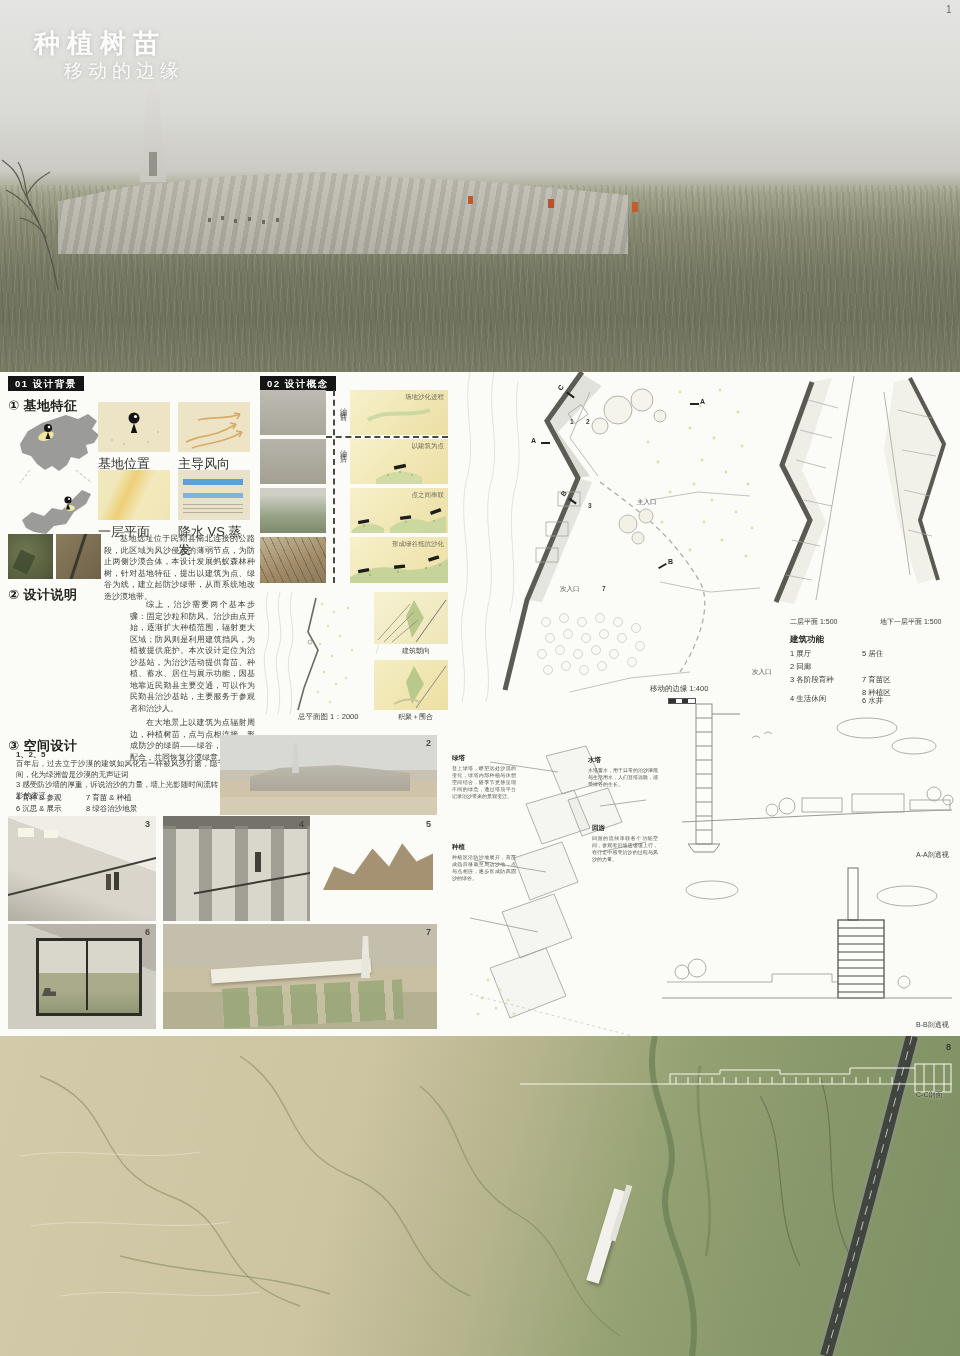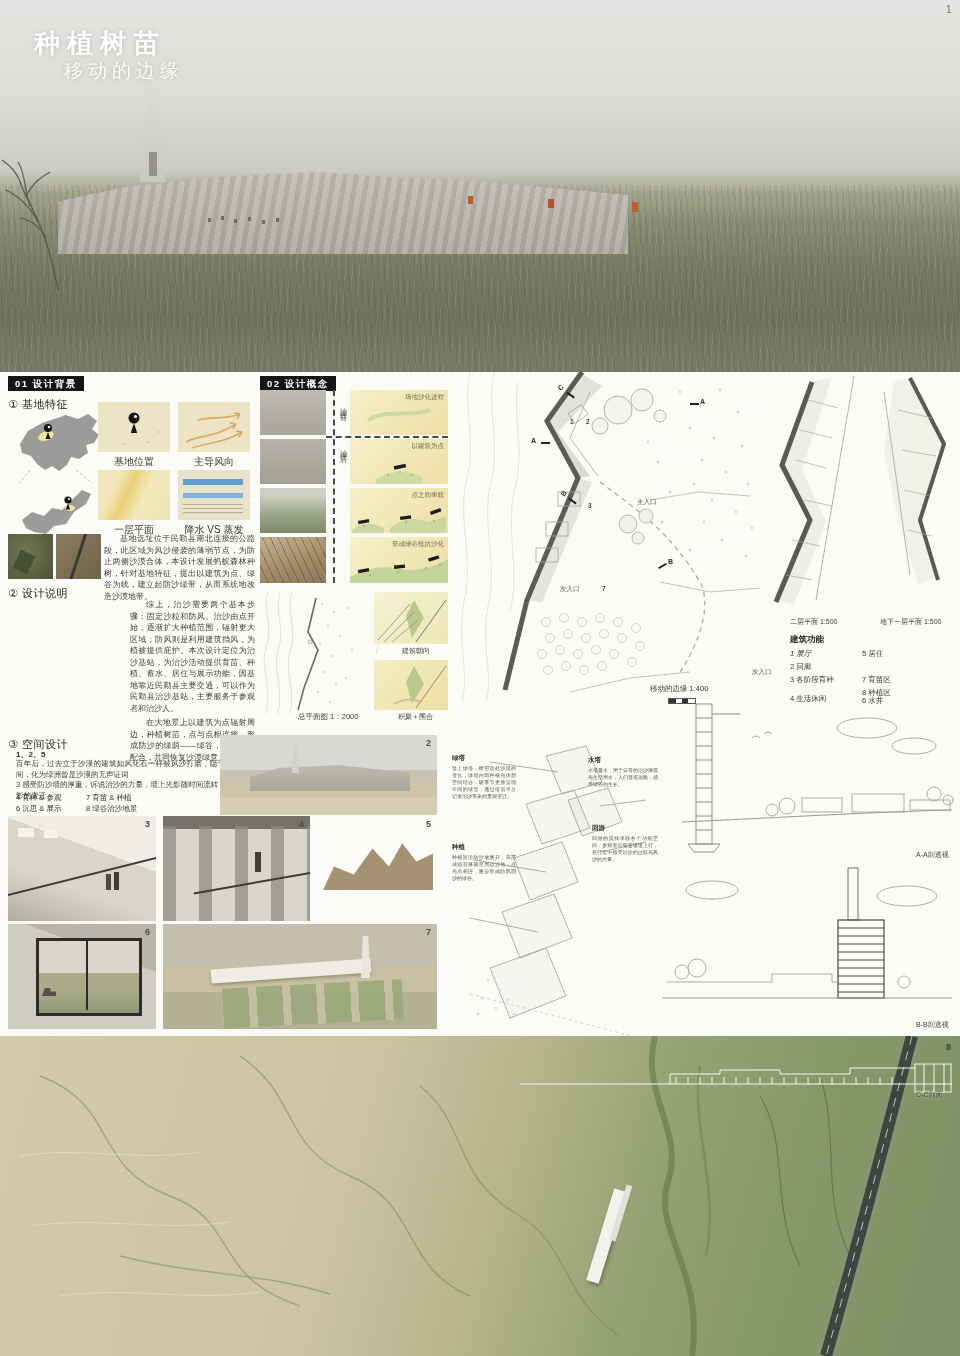--- a/index.html
+++ b/index.html
@@ -1,25 +1,25 @@
 <!DOCTYPE html>
 <html><head>
 <meta charset="utf-8">
 <style>
   html,body{margin:0;padding:0;background:#fff;}
   body{width:960px;height:1356px;font-family:"Liberation Sans","DejaVu Sans",sans-serif;}
   #poster{position:relative;width:960px;height:1356px;overflow:hidden;background:#fbfbf8;}
   .abs{position:absolute;}
   .hdrbox{position:absolute;background:#151515;color:#fff;font-size:9.5px;font-weight:bold;
           padding:2px 7px;letter-spacing:1.5px;line-height:11px;}
-  .h2{position:absolute;font-size:11px;font-weight:normal;color:#1f1f1c;letter-spacing:.5px;}
+  .h2{position:absolute;font-size:13px;font-weight:bold;color:#1f1f1c;letter-spacing:.5px;}
   .para{position:absolute;font-size:8px;line-height:11.5px;color:#3d3d3a;text-align:justify;}
   .para p{margin:0 0 3px;text-indent:2em;}
   .smallp{font-size:7.5px;line-height:10.5px;}
-  .tcap{position:absolute;font-size:10px;color:#34342f;text-align:center;}
+  .tcap{position:absolute;font-size:13px;color:#34342f;text-align:left;}
   .photo{position:absolute;overflow:hidden;}
   .pnum{position:absolute;font-size:9px;font-weight:600;color:#4b4b45;}
   .planlbl{position:absolute;font-size:6.5px;color:#3d3d38;white-space:nowrap;}
   .mark{position:absolute;font-size:7px;font-weight:bold;color:#2c2c28;}
   .cut{position:absolute;width:9px;height:2px;background:#222;}
   .vert{writing-mode:vertical-rl;letter-spacing:3px;}
   .notetitle{font-size:6.5px;font-weight:bold;color:#2a2a26;margin:0 0 2px;}
   .notetext{font-size:5px;line-height:7px;color:#55554f;text-align:justify;margin:0;}
   .func-item{position:absolute;font-size:7.5px;color:#3a3a35;white-space:nowrap;}
   .caption-sec{position:absolute;font-size:7px;color:#3c3c37;white-space:nowrap;}
@@ -418,21 +418,21 @@
         <path d="M150,80 L184,86"></path>
         <path d="M152,120 L178,126"></path>
         <path d="M156,160 L180,166"></path>
     </g>
   </svg>
   <div class="caption-sec" style="left:790px;top:617px;">二层平面 1:500</div>
   <div class="caption-sec" style="left:880px;top:617px;">地下一层平面 1:500</div>
   <div class="planlbl" style="left:752px;top:668px;">次入口</div>
 
   <div class="abs" style="left:790px;top:634px;font-size:8.5px;font-weight:bold;color:#2a2a26;">建筑功能</div>
-  <div class="func-item" style="left:790px;top:649px;font-style:italic;">1 展厅</div>
+  <div class="func-item" style="left:790px;top:649px;">1 展厅</div>
   <div class="func-item" style="left:790px;top:662px;">2 回廊</div>
   <div class="func-item" style="left:790px;top:675px;">3 各阶段育种</div>
   <div class="func-item" style="left:790px;top:672px;margin-top:22px;">4 生活休闲</div>
   <div class="func-item" style="left:862px;top:649px;">5 居住</div>
   <div class="func-item" style="left:862px;top:696px;">6 水井</div>
   <div class="func-item" style="left:862px;top:675px;">7 育苗区</div>
   <div class="func-item" style="left:862px;top:688px;">8 种植区</div>
 
   <svg class="abs" style="left:652px;top:698px;" width="306" height="160" viewBox="0 0 306 160">
     <g stroke="#8f8f86" stroke-width="1" fill="none">

